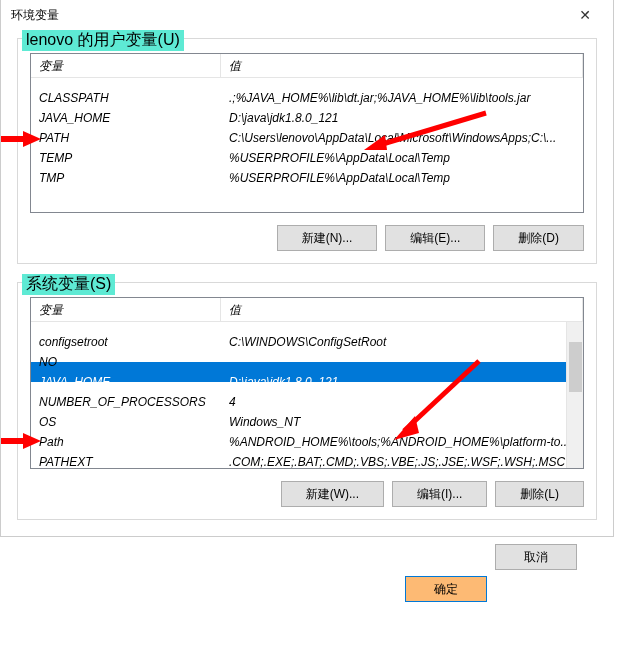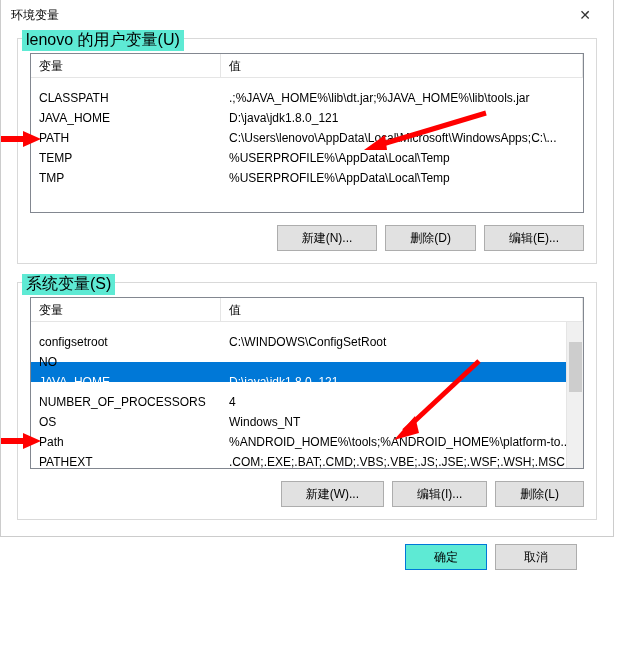--- a/index.html
+++ b/index.html
@@ -53,20 +53,21 @@
     padding: 0 4px;
     font-size: 16px;
   }
   .listview {
     border: 1px solid #828790;
     width: 100%;
     background: #fff;
     height: 160px;
     overflow: hidden;
     position: relative;
+    font-style: italic;
   }
   .lv-head {
     display: flex;
     height: 24px;
     border-bottom: 1px solid #e5e5e5;
     background: #fff;
   }
   .lv-head .col {
     padding: 4px 8px;
     border-right: 1px solid #e5e5e5;
@@ -103,21 +104,22 @@
     height: 26px;
     border: 1px solid #adadad;
     background: #e1e1e1;
     font-size: 12px;
     font-family: inherit;
     cursor: default;
     padding: 0 24px;
   }
   .btn.primary {
     border: 1px solid #0078d7;
-    background: #5eead4;
+    background: #fdba74;
+    margin-top: 32px;
   }
   .bottom-row {
     display: flex;
     justify-content: flex-end;
     gap: 8px;
     padding: 6px 20px 0 0;
   }
   .scrollbar-v {
     position: absolute;
     right: 0; top: 24px;
@@ -174,22 +176,22 @@
             </div>
             <div class="lv-row">
               <div class="cell col-var">TMP</div>
               <div class="cell col-val">%USERPROFILE%\AppData\Local\Temp</div>
             </div>
           </div>
       </div>
 
       <div class="btn-row">
         <button class="btn">新建(N)...</button>
+        <button class="btn">编辑(E)...</button>
         <button class="btn">删除(D)</button>
-        <button class="btn">编辑(E)...</button>
       </div>
     </div>
 
     <div class="group">
       <span class="group-label">系统变量(S)</span>
 
       <div class="listview" style="height:172px">
         <div class="lv-head">
           <div class="col col-var">变量</div>
           <div class="col col-val">值</div>

